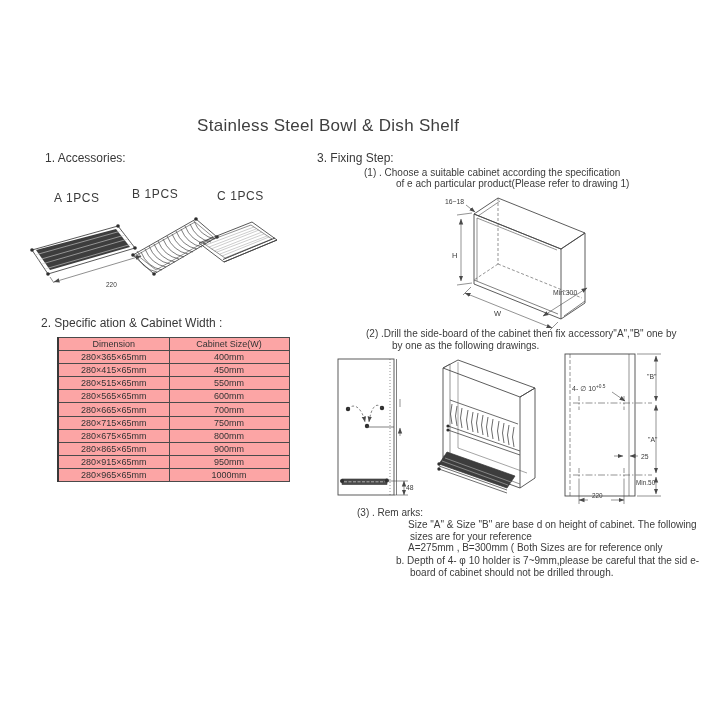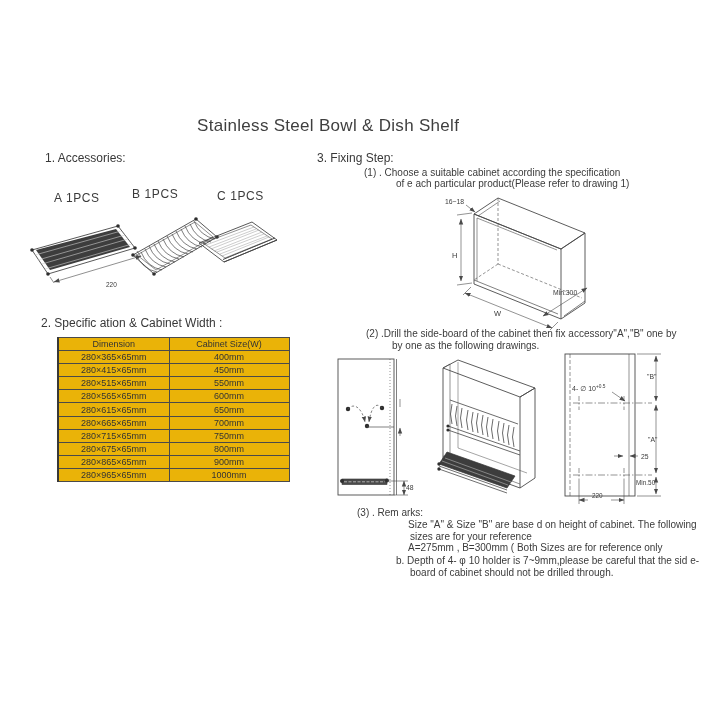--- a/index.html
+++ b/index.html
@@ -4,21 +4,21 @@
 <style>
   html,body{margin:0;padding:0;background:#ffffff;}
   #sheet{position:relative;width:703px;height:703px;background:#ffffff;overflow:hidden;
          font-family:"Liberation Sans",sans-serif;color:#3b3b3b;}
   .title{position:absolute;font-size:17px;letter-spacing:.3px;color:#3f3f3f;white-space:nowrap;}
   .h{position:absolute;font-size:12px;color:#383838;white-space:nowrap;}
   .t{position:absolute;font-size:10px;line-height:10px;color:#3b3b3b;white-space:nowrap;padding-left:39px;}
   .lbl{position:absolute;font-size:12px;letter-spacing:.6px;color:#3b3b3b;white-space:nowrap;}
   svg.drawing{position:absolute;overflow:visible;}
   svg text{font-family:"Liberation Sans",sans-serif;fill:#3b3b3b;}
-  table.spec{position:absolute;border-collapse:collapse;background:#eab308;
+  table.spec{position:absolute;border-collapse:collapse;background:#fca5a5;
              border:1px solid #4a4a4a;border-left:2.5px solid #383838;padding-left:44px;}
   table.spec th,table.spec td{border:1px solid #4a4a4a;font-size:9px;font-weight:normal;
              text-align:center;padding:0;height:12.1px;color:#333;}
 </style>
 </head>
 <body>
 
 <div id="sheet">
 
   <div class="title" style="left:197px;top:116px">Stainless Steel Bowl &amp; Dish Shelf</div>
@@ -94,38 +94,38 @@
         </tr>
       <tr>
           <td>280×515×65mm</td>
           <td>550mm</td>
         </tr>
       <tr>
           <td>280×565×65mm</td>
           <td>600mm</td>
         </tr>
       <tr>
-          <td>280×615×65mm</td>
-          <td>650mm</td>
-        </tr>
-      <tr>
           <td>280×665×65mm</td>
           <td>700mm</td>
         </tr>
       <tr>
           <td>280×715×65mm</td>
           <td>750mm</td>
         </tr>
       <tr>
           <td>280×675×65mm</td>
           <td>800mm</td>
         </tr>
       <tr>
           <td>280×865×65mm</td>
           <td>900mm</td>
+        </tr>
+      <tr>
+          <td>280×915×65mm</td>
+          <td>950mm</td>
         </tr>
       <tr>
           <td>280×965×65mm</td>
           <td>1000mm</td>
         </tr>
     </tbody>
   </table>
 
   <div class="h" style="left:317px;top:151px">3. Fixing Step:</div>
 

